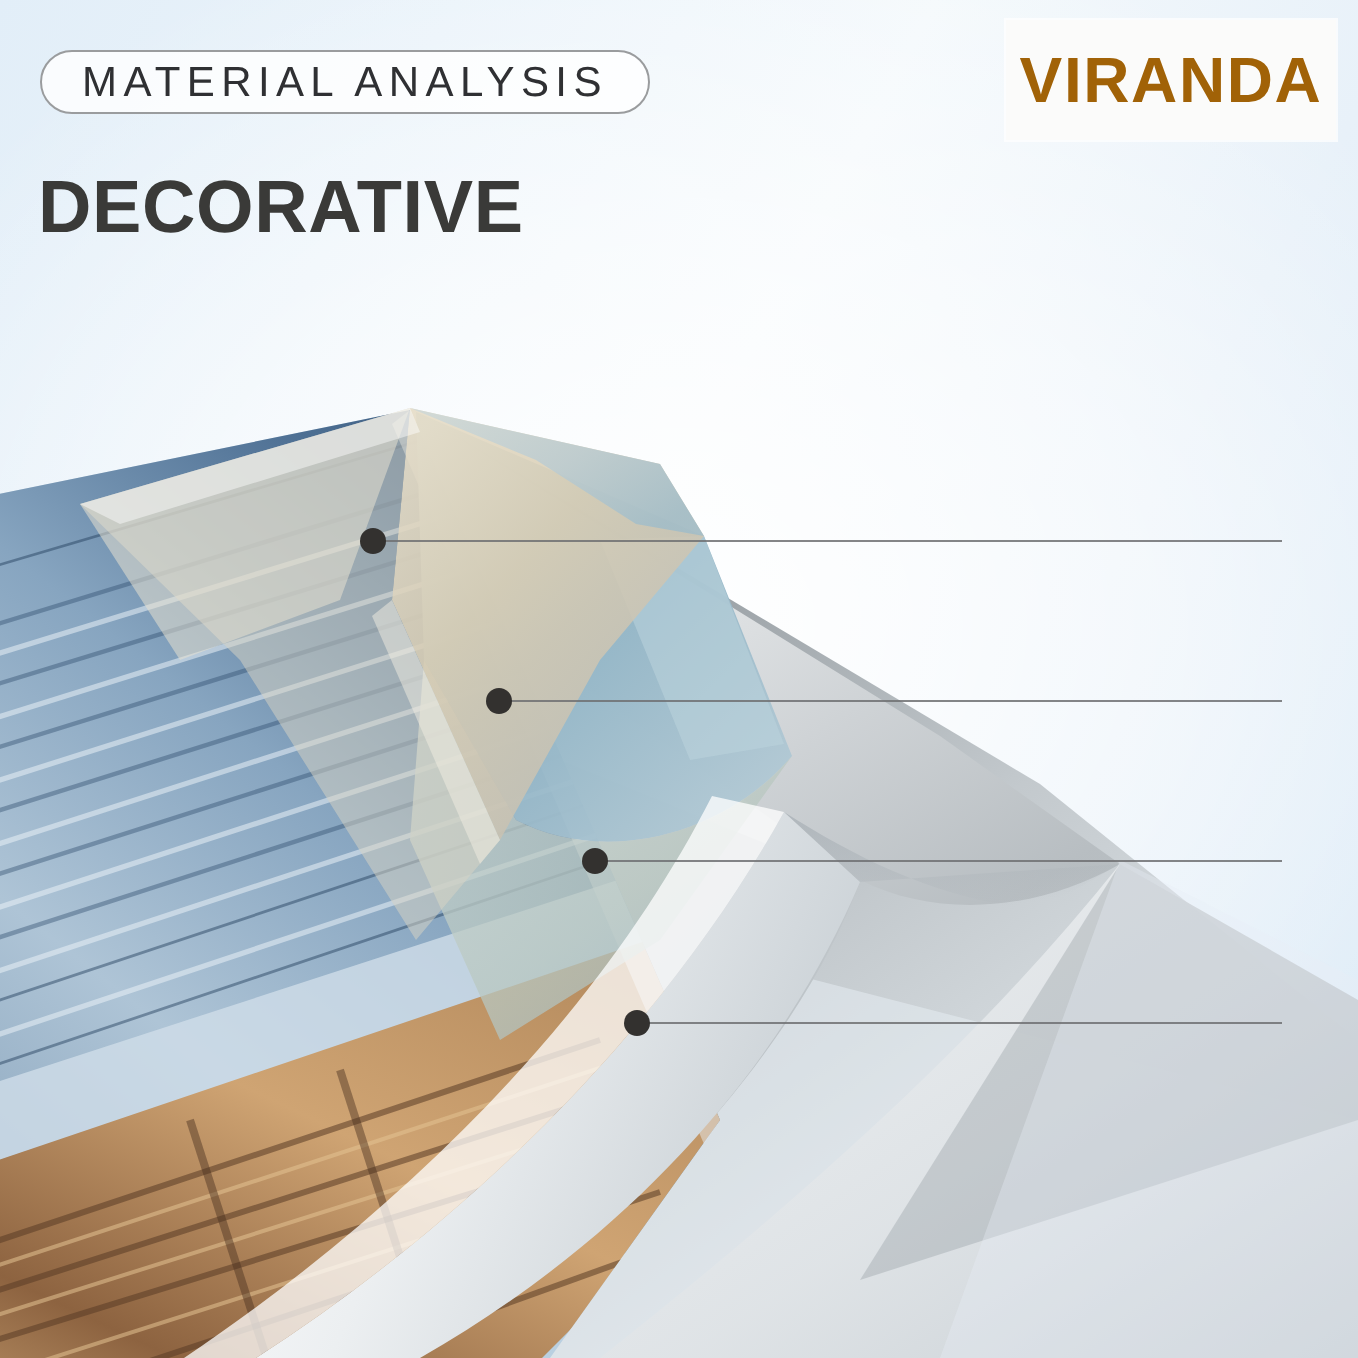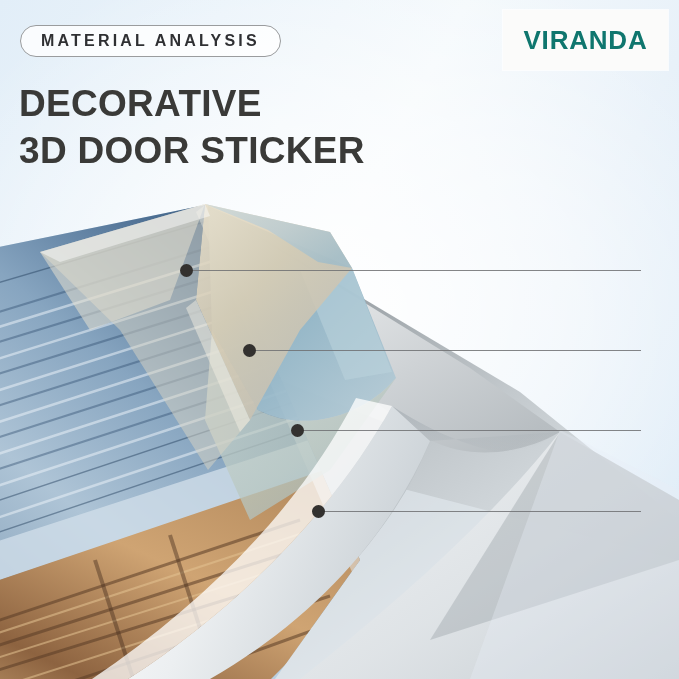--- a/index.html
+++ b/index.html
@@ -18,40 +18,40 @@
   
   #badge{
     position:absolute;left:20px;top:25px;
     height:32px;padding:0 20px;
     display:flex;align-items:center;
     border:1.6px solid #9a9c9e;border-radius:17px;
     background:rgba(255,255,255,0.80);
     box-sizing:border-box;
   }
   #badge span{
-    font-size:16px;letter-spacing:3.2px;color:#2f3033;
-    font-weight:700;white-space:nowrap;line-height:1;
+    font-size:21px;letter-spacing:3.2px;color:#2f3033;
+    font-weight:400;white-space:nowrap;line-height:1;
   }
   #headline{
     position:absolute;left:19px;top:81px;width:470px;
   }
   #headline div{
     font-size:37px;font-weight:700;color:#3a3a38;
     letter-spacing:0.3px;line-height:1.27;white-space:nowrap;
   }
 
   
   #logo-box{
     position:absolute;left:503px;top:10px;width:165px;height:60px;
     background:#fbfbfa;
     display:flex;align-items:center;justify-content:center;
     box-shadow:0 0 0 1px rgba(255,255,255,0.7);
   }
   #logo-box span{
-    font-size:26px;font-weight:700;color:#0f766e;letter-spacing:0.8px;
+    font-size:32px;font-weight:700;color:#a16207;letter-spacing:0.8px;
   }
 
   
   #art{position:absolute;left:0;top:0;width:679px;height:679px;}
 
   
   .callout{position:absolute;}
   .co-line{
     position:absolute;height:1px;background:#6e7072;opacity:.85;
   }
@@ -249,21 +249,20 @@
       <path d="M 560,430 L 679,490 L 679,679 L 470,679 Z" fill="#e7eef5" opacity="0.35"></path>
     </g>
   </svg>
 
   <div id="badge">
     <span>MATERIAL ANALYSIS</span>
   </div>
 
   <div id="headline">
     <div>DECORATIVE</div>
-    <div>3D DOOR STICKER</div>
   </div>
 
   <div id="logo-box">
     <span>VIRANDA</span>
   </div>
 
   <div id="callouts">
       <div class="callout">
         <div class="co-line" style="left: 191px; top: 270px; width: 450px;"></div>
         <div class="co-dot" style="left: 180px; top: 264px;"></div>

